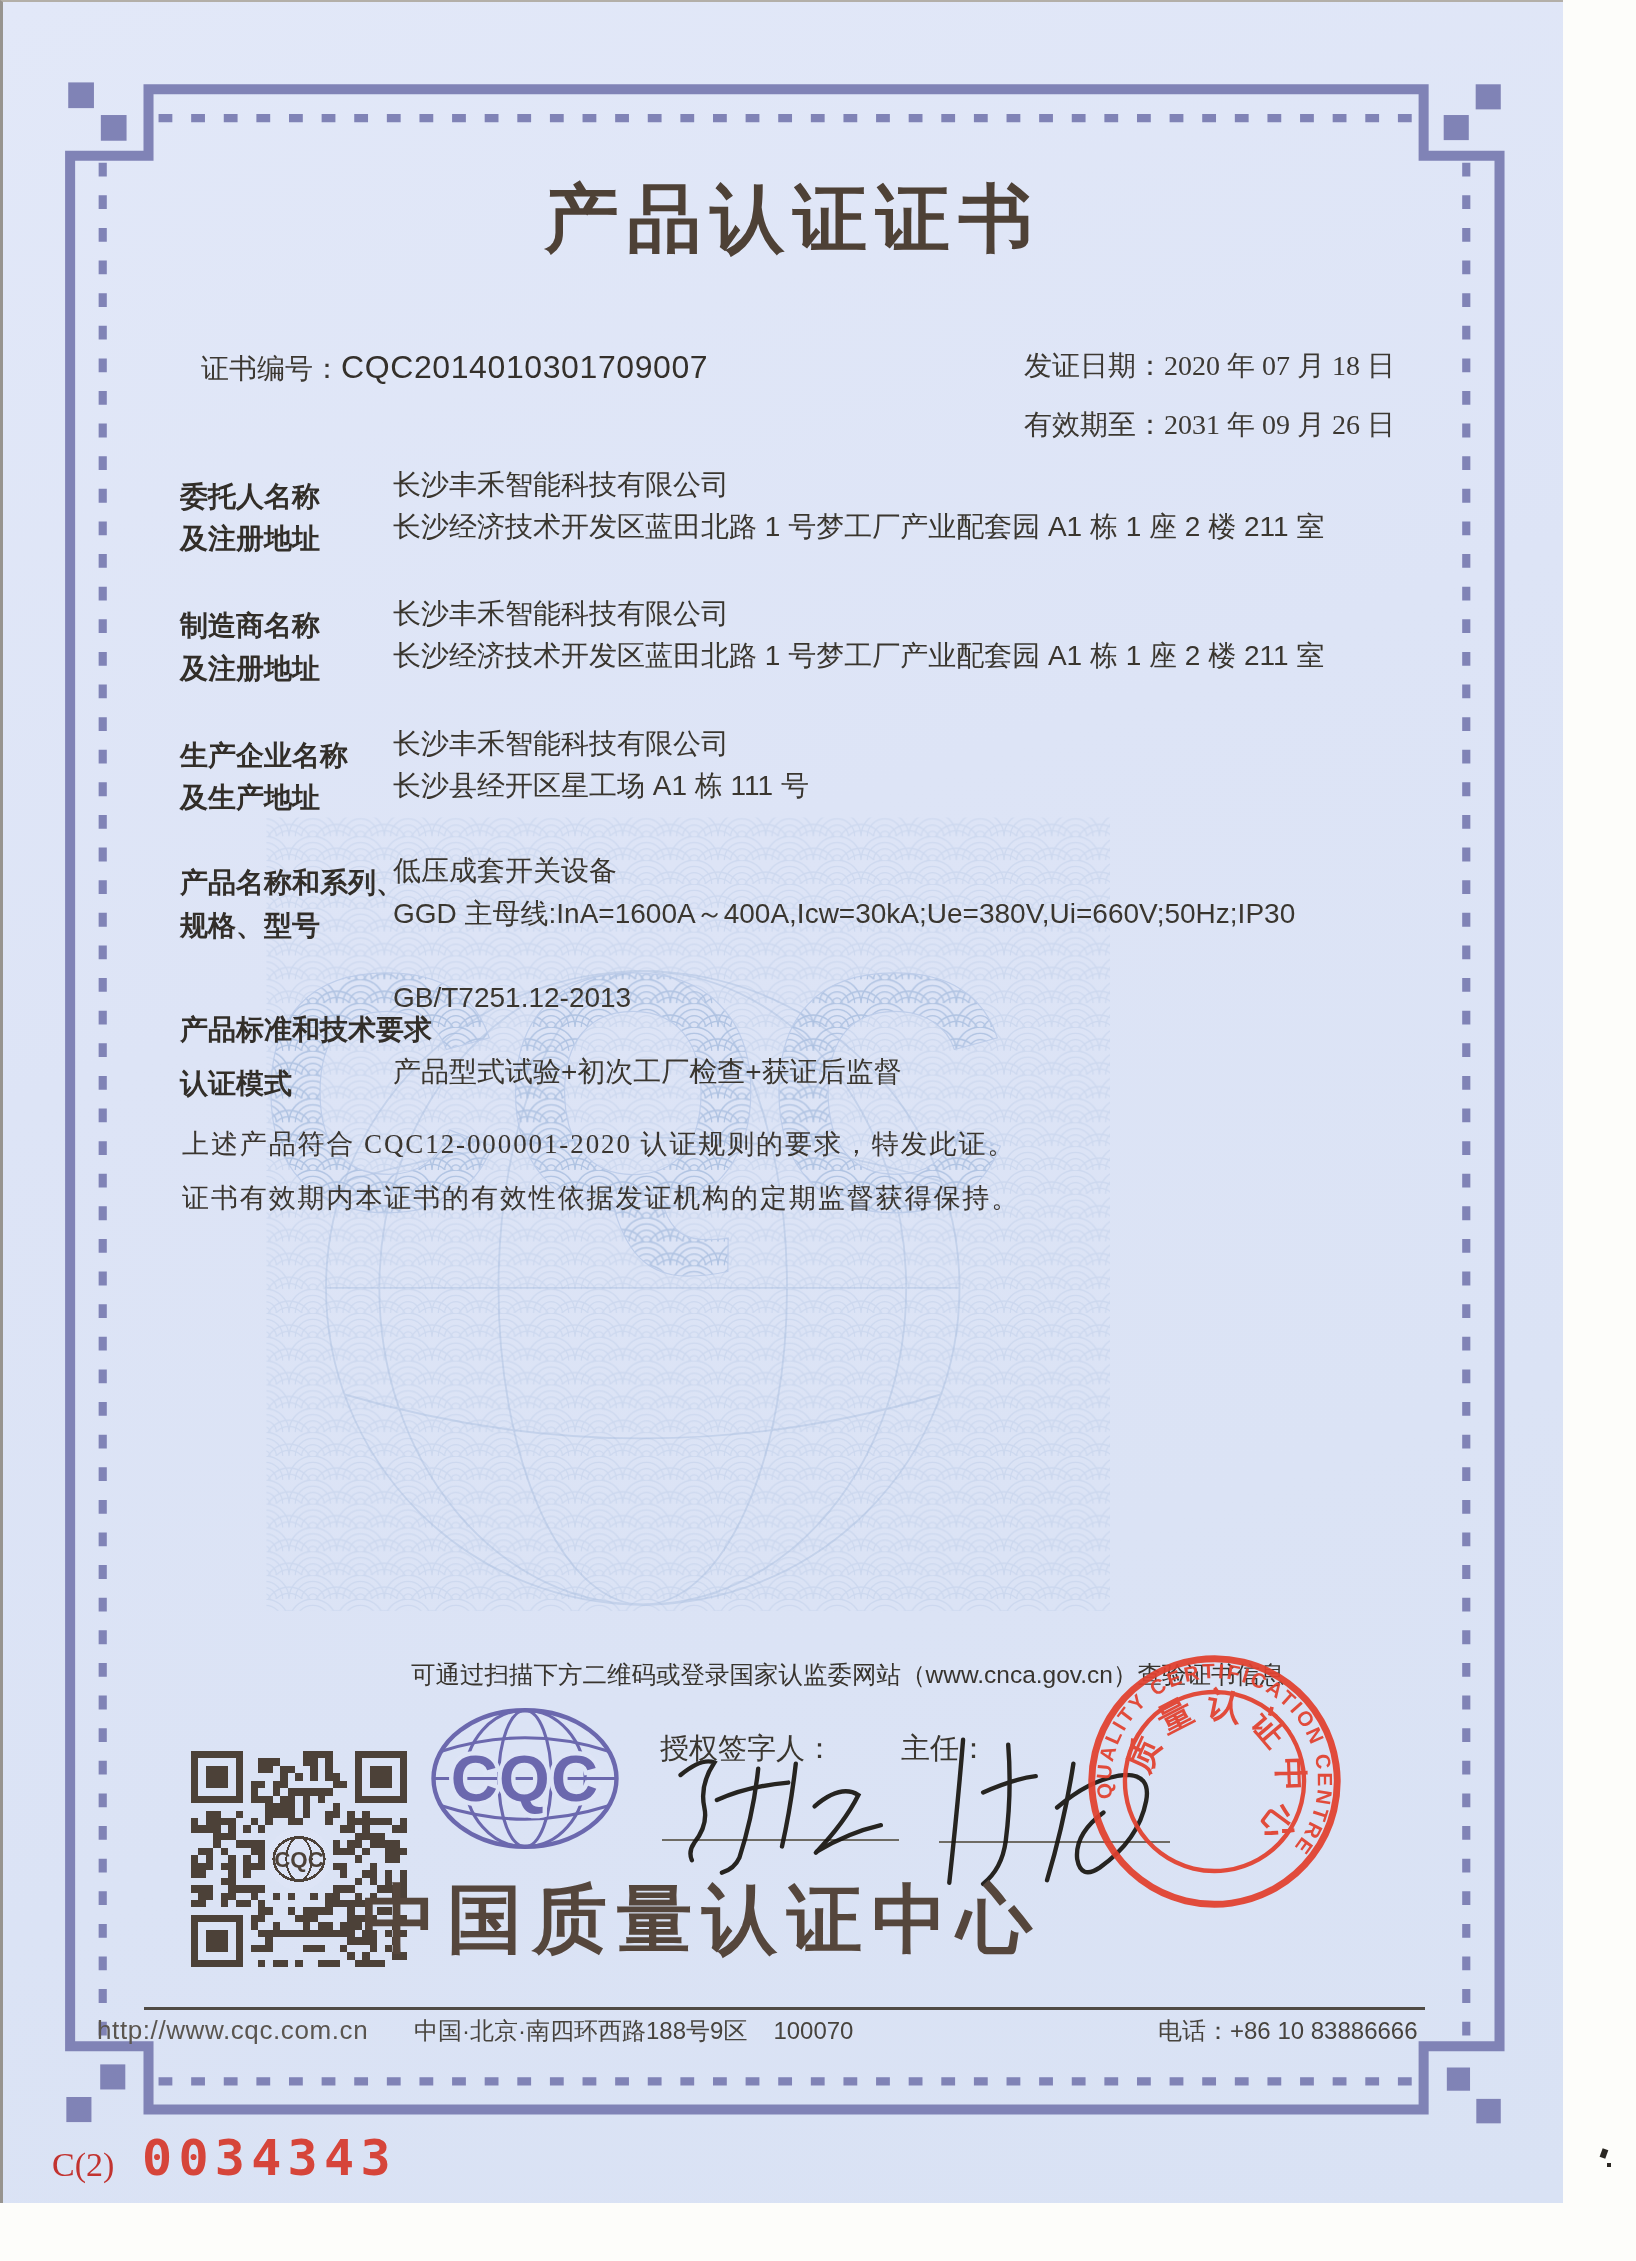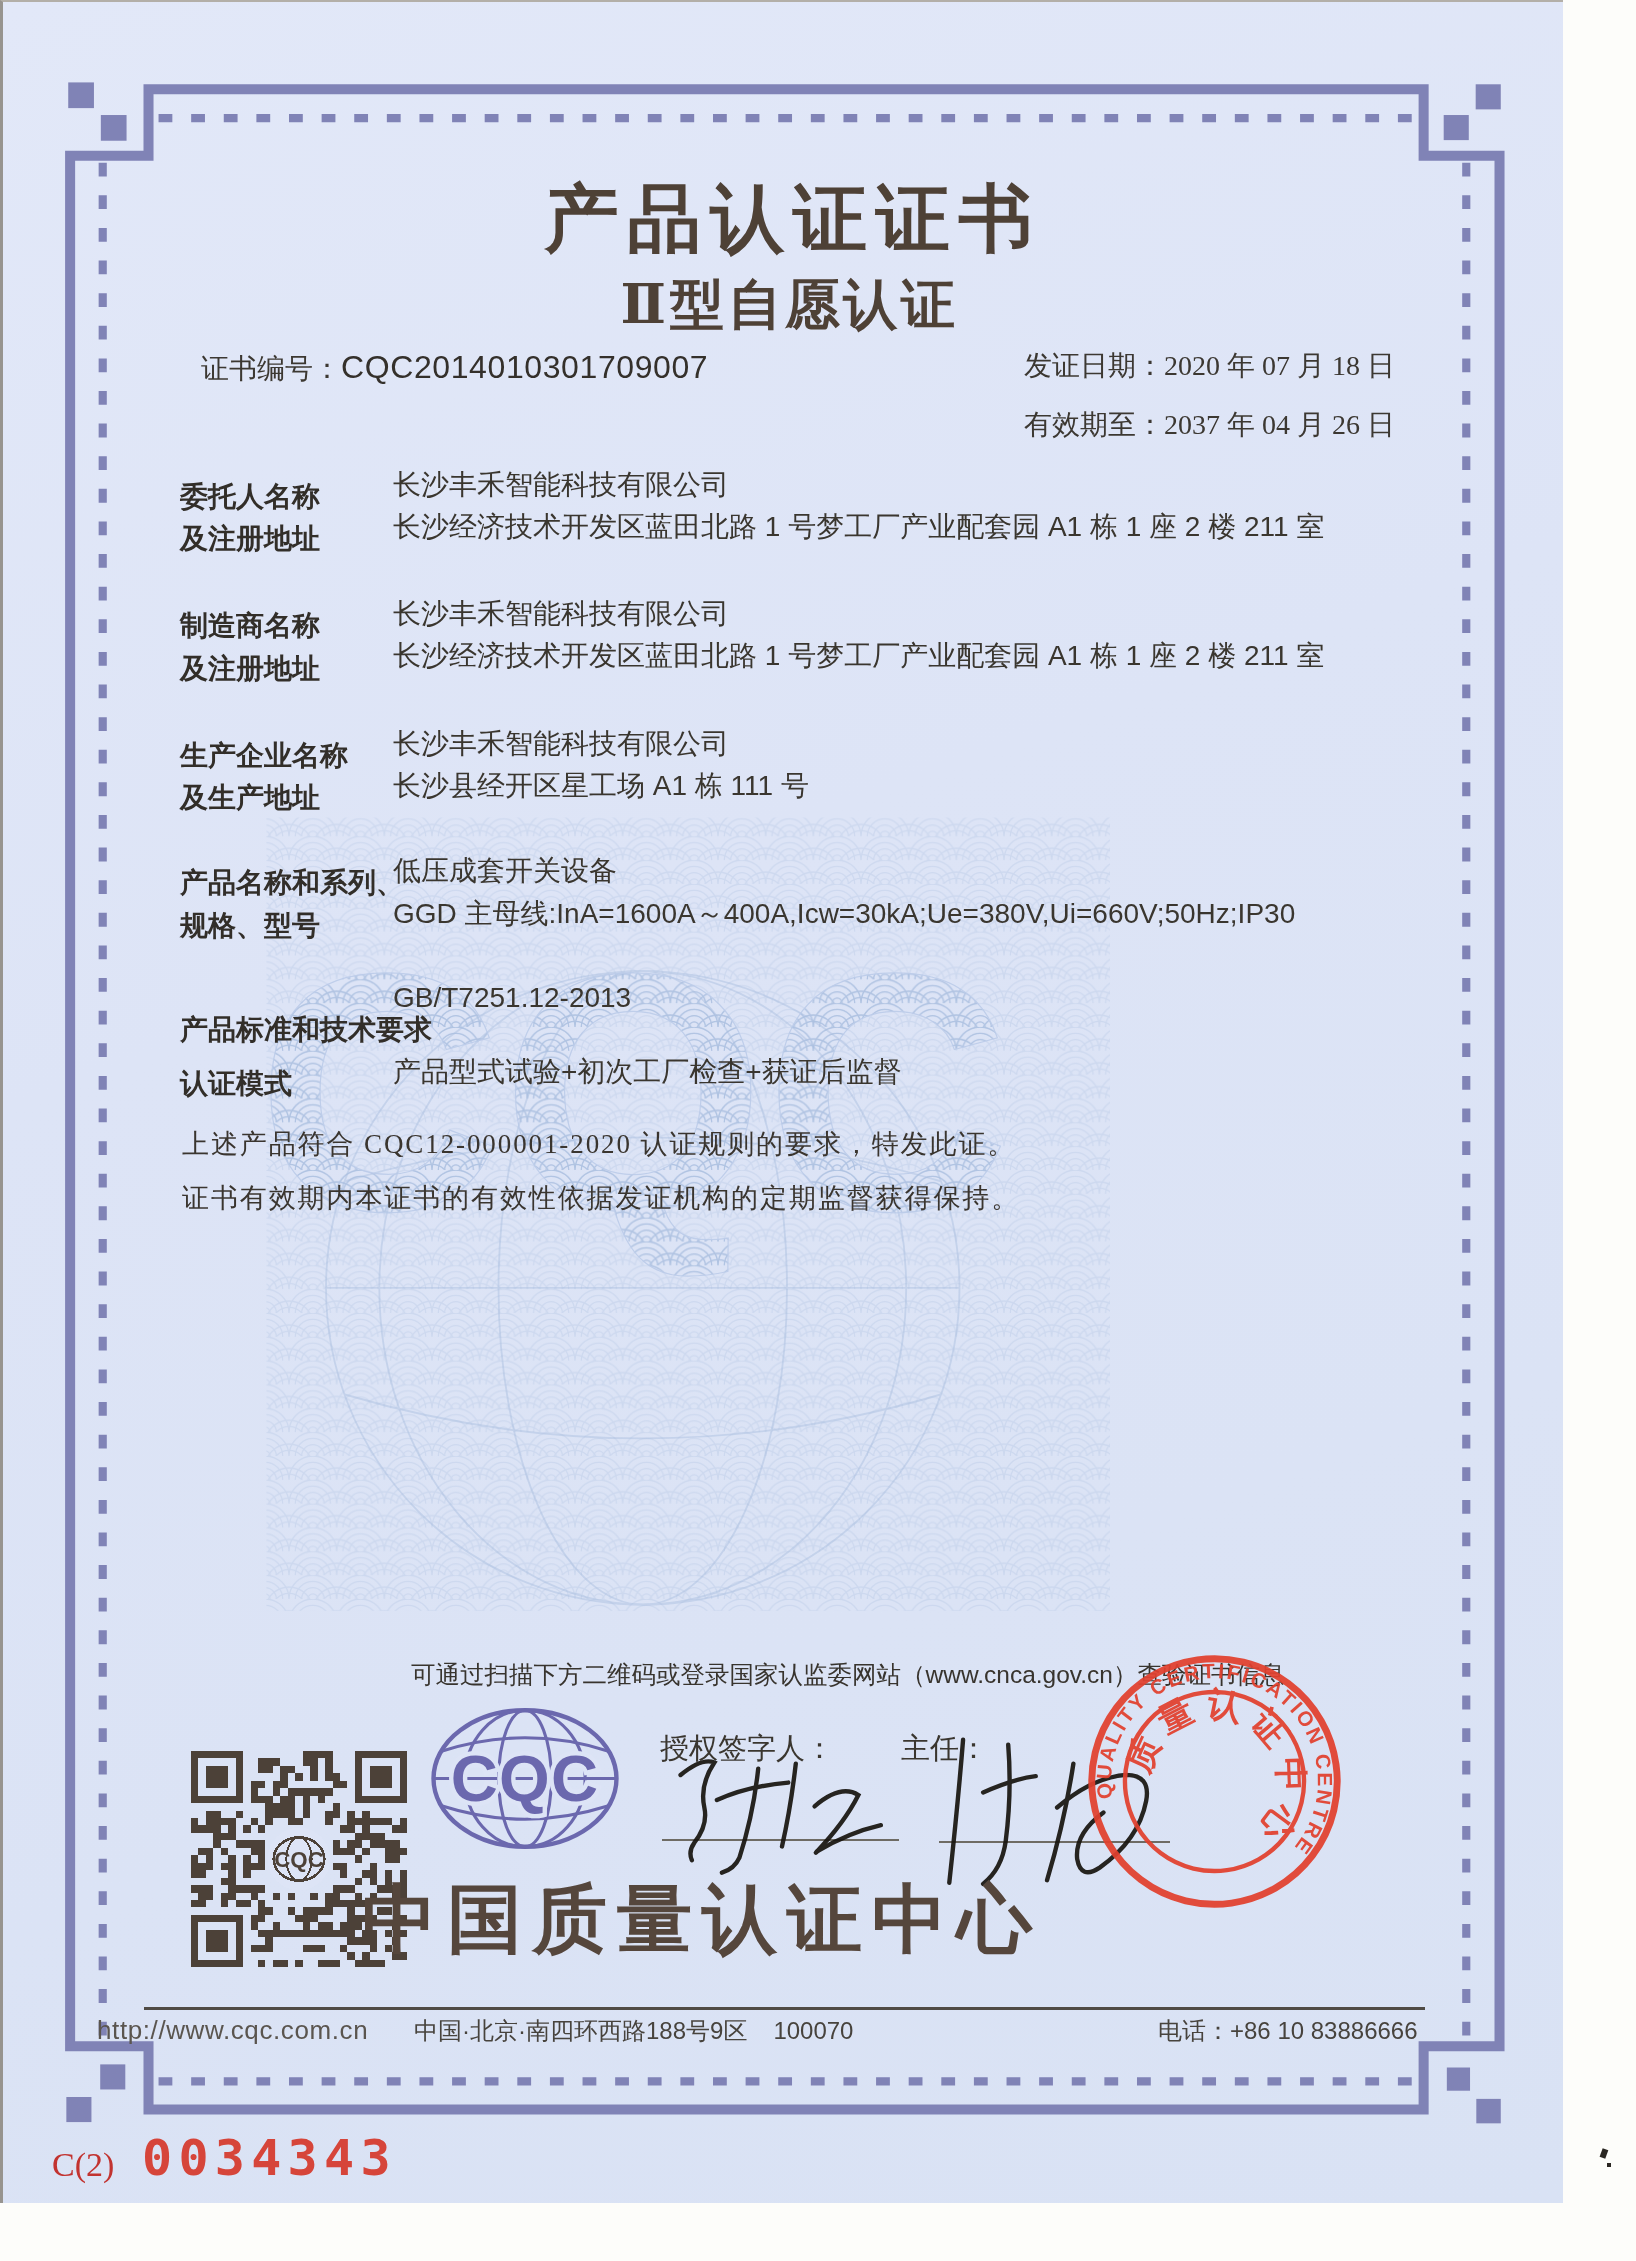--- a/index.html
+++ b/index.html
@@ -78,31 +78,30 @@
         <ellipse cx="1020" cy="2050" rx="420" ry="505"></ellipse>
         <ellipse cx="1020" cy="2050" rx="230" ry="505"></ellipse>
         <path d="M545 1880 Q1020 1740 1495 1880"></path>
         <path d="M515 2050 H1525"></path>
         <path d="M545 2220 Q1020 2360 1495 2220"></path>
       </g>
       <text x="1005" y="1925" text-anchor="middle" font-size="540" font-weight="700" fill="url(#sei)" stroke="#b8c9e8" stroke-width="2" opacity="0.8">CQC</text>
     </svg>
 
     <div class="abs title serifF" style="left:50%;top:180px;transform:translateX(-48%);">产品认证证书</div>
-    <div class="abs subtitle serifF" style="left:50%;top:276px;transform:translateX(-48%);">Ⅱ型自愿认证</div>
 
     <div class="abs" style="left:198px;top:349px;">
       <span class="kai serifF">证书编号：</span><span class="certno">CQC2014010301709007</span>
     </div>
 
     <div class="abs" style="left:1021px;top:350px;">
       <span class="kai serifF">发证日期：</span><span class="kai serifF">2020 年 07 月 18 日</span>
     </div>
     <div class="abs" style="left:1021px;top:409px;">
-      <span class="kai serifF">有效期至：</span><span class="kai serifF">2037 年 04 月 26 日</span>
+      <span class="kai serifF">有效期至：</span><span class="kai serifF">2031 年 09 月 26 日</span>
     </div>
 
     <div class="abs flabel" style="left:177px;top:467px;">委托人名称</div>
     <div class="abs fvalue" style="left:390px;top:469px;">长沙丰禾智能科技有限公司</div>
     <div class="abs flabel" style="left:177px;top:509px;">及注册地址</div>
     <div class="abs fvalue" style="left:390px;top:511px;">长沙经济技术开发区蓝田北路 1 号梦工厂产业配套园 A1 栋 1 座 2 楼 211 室</div>
 
     <div class="abs flabel" style="left:177px;top:596px;">制造商名称</div>
     <div class="abs fvalue" style="left:390px;top:598px;">长沙丰禾智能科技有限公司</div>
     <div class="abs flabel" style="left:177px;top:639px;">及注册地址</div>

